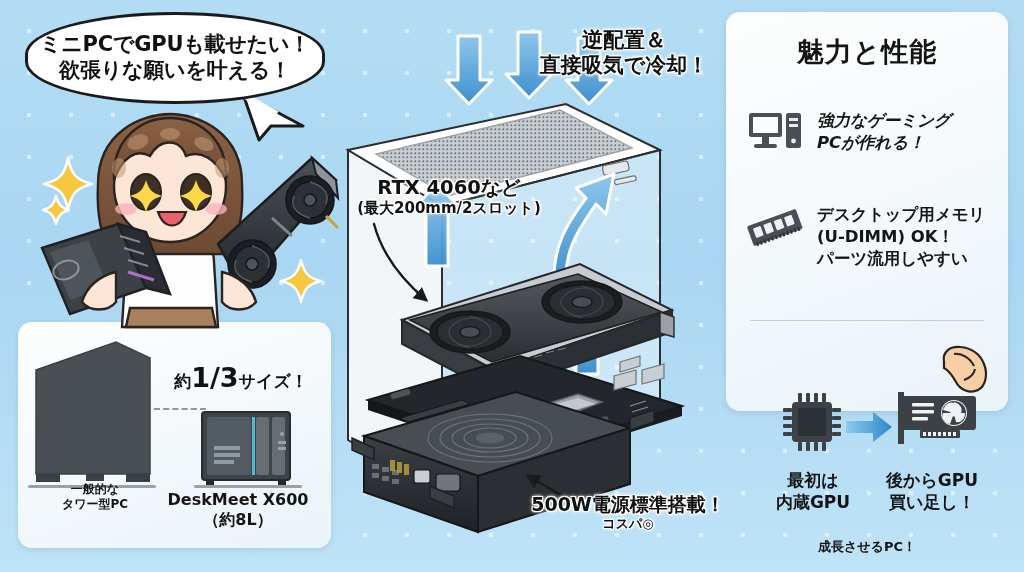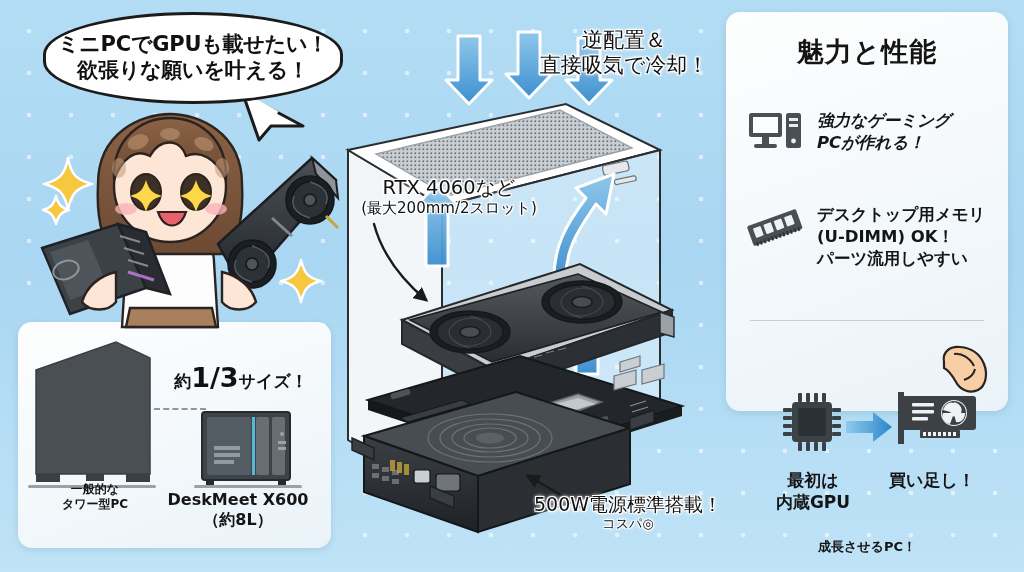--- a/index.html
+++ b/index.html
@@ -22,35 +22,35 @@
   
   .panel{
     position:absolute;border-radius:14px;
     background:linear-gradient(160deg,#fdfefe 0%,#f3f8fb 55%,#eaf3f9 100%);
     box-shadow:0 2px 7px rgba(60,100,130,.17);
   }
   .divider{position:absolute;height:1px;background:#c7cdd2;}
 
   
   #bubble{
-    position:absolute;left:43px;top:12px;width:300px;height:92px;
+    position:absolute;left:25px;top:12px;width:300px;height:92px;
     background:#fff;border:3px solid #1b1b1b;border-radius:50%/46%;
     display:flex;flex-direction:column;align-items:center;justify-content:center;
     box-sizing:border-box;z-index:7;
   }
   #bubble .line{
     font-weight:bold;color:#111;white-space:nowrap;letter-spacing:-.2px;
     line-height:1.22;
   }
   #bubble .l1{font-size:21px;}
   #bubble .l2{font-size:21px;}
   .bubble-tail{position:absolute;z-index:6;}
 
   
-  .callout{position:absolute;z-index:6;color:#111;font-weight:normal;text-align:center;
+  .callout{position:absolute;z-index:6;color:#111;font-weight:bold;text-align:center;
            text-shadow:0 0 4px #fff,0 0 4px #fff,0 0 3px #fff,1px 1px 0 #fff,-1px -1px 0 #fff,1px -1px 0 #fff,-1px 1px 0 #fff;}
   .callout .cl{display:block;white-space:nowrap;line-height:1.2;}
 
   
   #rpanel{left:726px;top:12px;width:282px;height:399px;}
   #rtitle{position:absolute;top:22px;left:0;width:100%;text-align:center;
           font-size:27px;font-weight:bold;color:#141414;letter-spacing:1px;}
   .feature{position:absolute;display:flex;align-items:flex-start;gap:13px;}
   .feature .ficon{flex:0 0 auto;width:58px;display:flex;align-items:center;justify-content:center;}
   .feature .ftext{font-size:16.5px;font-weight:bold;color:#151515;line-height:1.33;}
@@ -553,18 +553,19 @@
         <path d="M6 18 C4 8 12 2 22 3 C34 4 42 10 46 20 C50 30 48 42 40 46 C32 50 22 46 18 38 C14 31 10 26 6 24 Z" fill="#f7cfa6" stroke="#2a2320" stroke-width="2.2"></path>
         <path d="M16 10 C24 9 32 14 36 22" fill="none" stroke="#2a2320" stroke-width="2"></path>
         <path d="M26 36 C32 34 36 30 37 25" fill="none" stroke="#2a2320" stroke-width="2"></path>
       </svg>
 
       <div class="ucol" id="u-left">
         <span>最初は</span>
         <span>内蔵GPU</span>
       </div>
       <div class="ucol" id="u-right">
+        <span>後からGPU</span>
         <span>買い足し！</span>
       </div>
       <div id="u-final">成長させるPC！</div>
     </div>
   </div>
 </div>
 
 </body></html>

